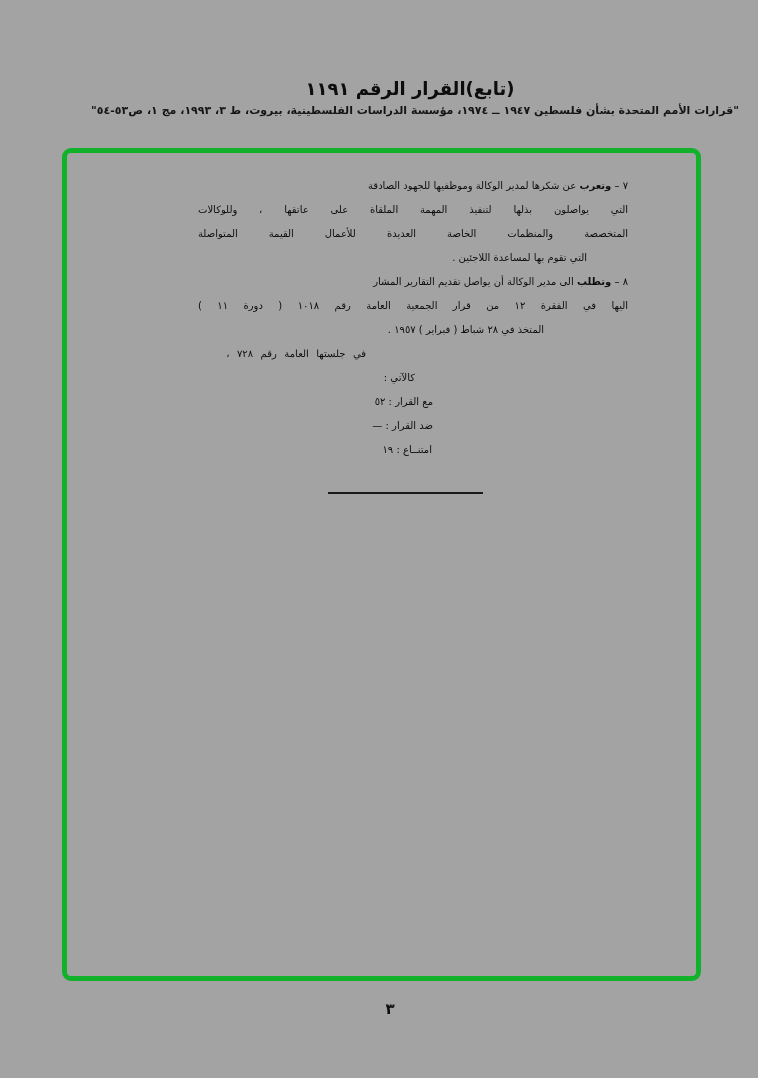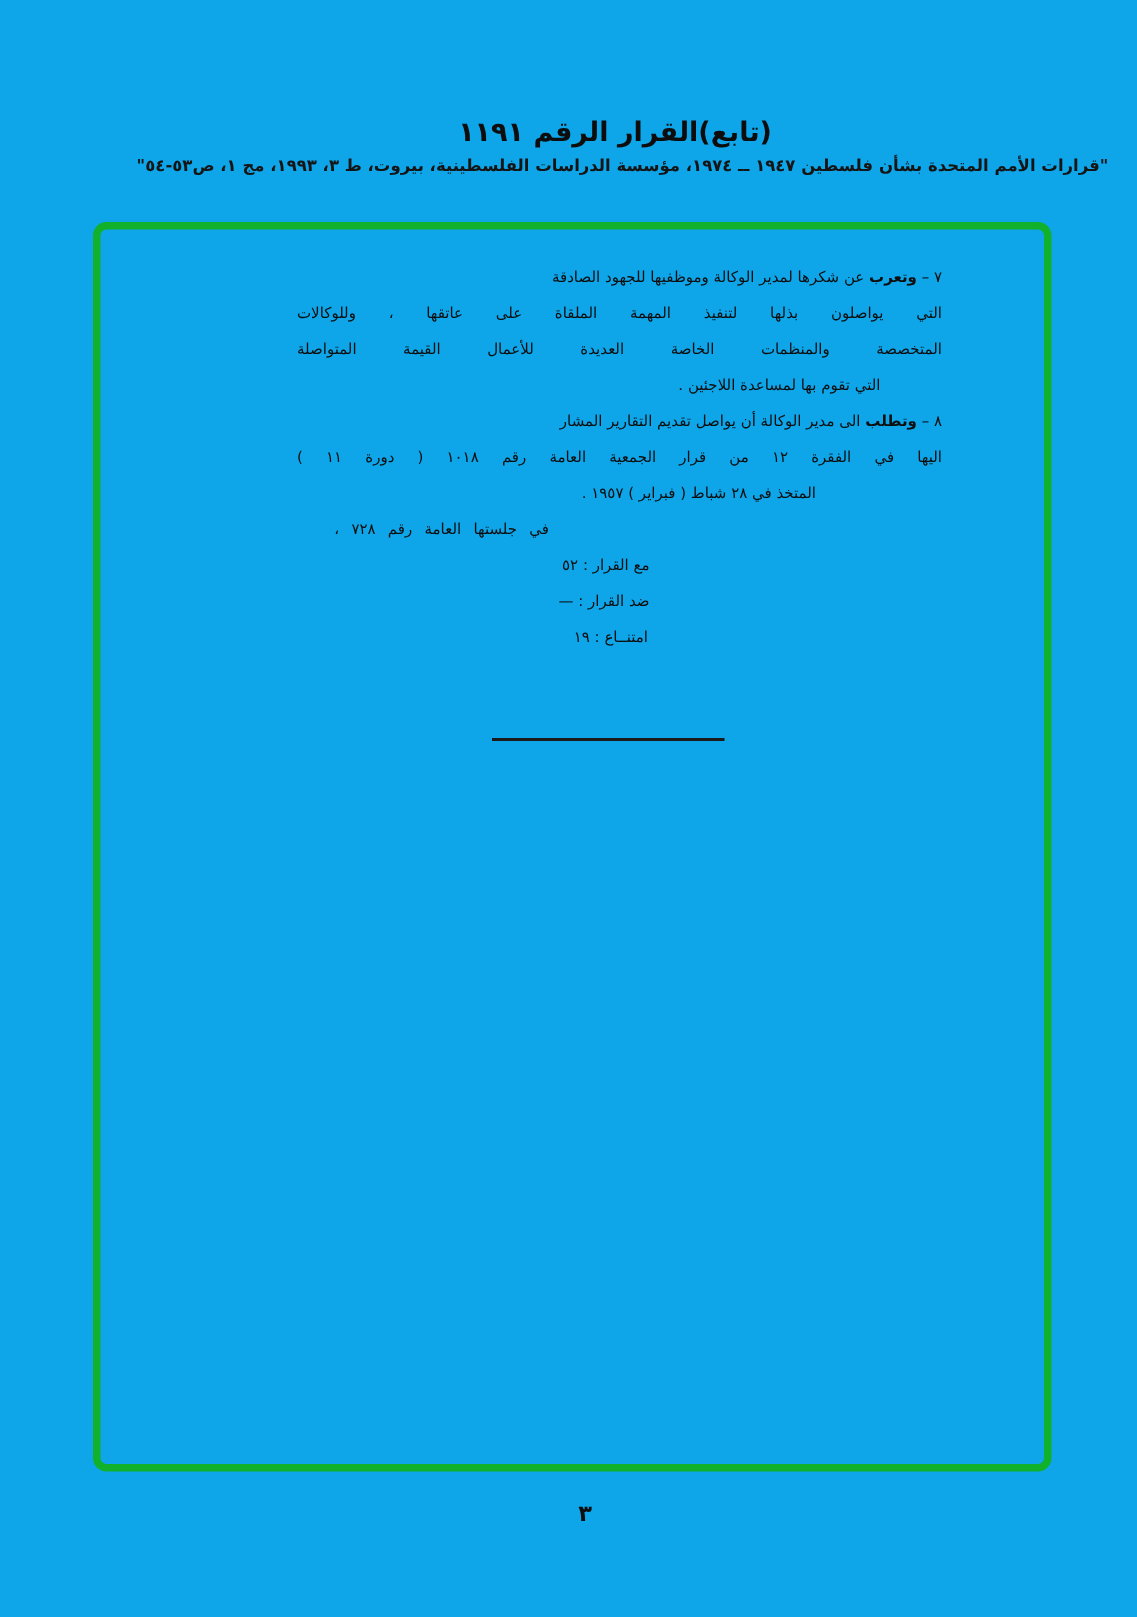--- a/index.html
+++ b/index.html
@@ -1,20 +1,20 @@
 <!DOCTYPE html>
 <html lang="ar" style="--green: #12b12c;"><head>
 <meta charset="utf-8">
 <style>
   html, body { margin: 0; padding: 0; background: #ffffff; }
   .page {
     position: relative;
     width: 758px;
     height: 1078px;
-    background: #0ea5e9;
+    background: #a3a3a3;
     overflow: hidden;
     font-family: "DejaVu Sans", sans-serif;
     color: #111111;
   }
   .doc-title {
     position: absolute;
     top: 78px;
     left: 60px;
     width: 700px;
     text-align: center;
@@ -100,21 +100,22 @@
   <div class="green-box"></div>
 
   <div class="text-block" id="body-lines">
       <div class="line"><span>٧ – </span><span class="bold">وتعرب</span><span> عن شكرها لمدير الوكالة وموظفيها للجهود الصادقة</span></div>
       <div class="line justify"><span>التي يواصلون بذلها لتنفيذ المهمة الملقاة على عاتقها ، وللوكالات</span></div>
       <div class="line justify"><span>المتخصصة والمنظمات الخاصة العديدة للأعمال القيمة المتواصلة</span></div>
       <div class="line" style="margin-right: 41px;"><span>التي تقوم بها لمساعدة اللاجئين .</span></div>
       <div class="line"><span>٨ – </span><span class="bold">وتطلب</span><span> الى مدير الوكالة أن يواصل تقديم التقارير المشار</span></div>
       <div class="line justify"><span>اليها في الفقرة ١٢ من قرار الجمعية العامة رقم ١٠١٨ ( دورة ١١ )</span></div>
       <div class="line" style="margin-right: 84px;"><span>المتخذ في ٢٨ شباط ( فبراير ) ١٩٥٧ .</span></div>
-      <div class="line" style="margin-right: 262px; word-spacing: 5px;"><span>في جلستها العامة رقم ٧٢٨ ،</span></div>
+      <div class="line" style="margin-right: 262px; word-spacing: 5px; font-family: Liberation Serif, serif;"><span>في جلستها العامة رقم ٧٢٨ ،</span></div>
+      <div class="line" style="margin-right: 213px;"><span>كالآتي :</span></div>
       <div class="line" style="margin-right: 195px;"><span>مع القرار : ٥٢</span></div>
       <div class="line" style="margin-right: 195px;"><span>ضد القرار : —</span></div>
       <div class="line" style="margin-right: 196px;"><span>امتنــاع : ١٩</span></div>
     </div>
 
   <div class="vote-rule"></div>
 
   <div class="page-number">٣</div>
 
 </div>

